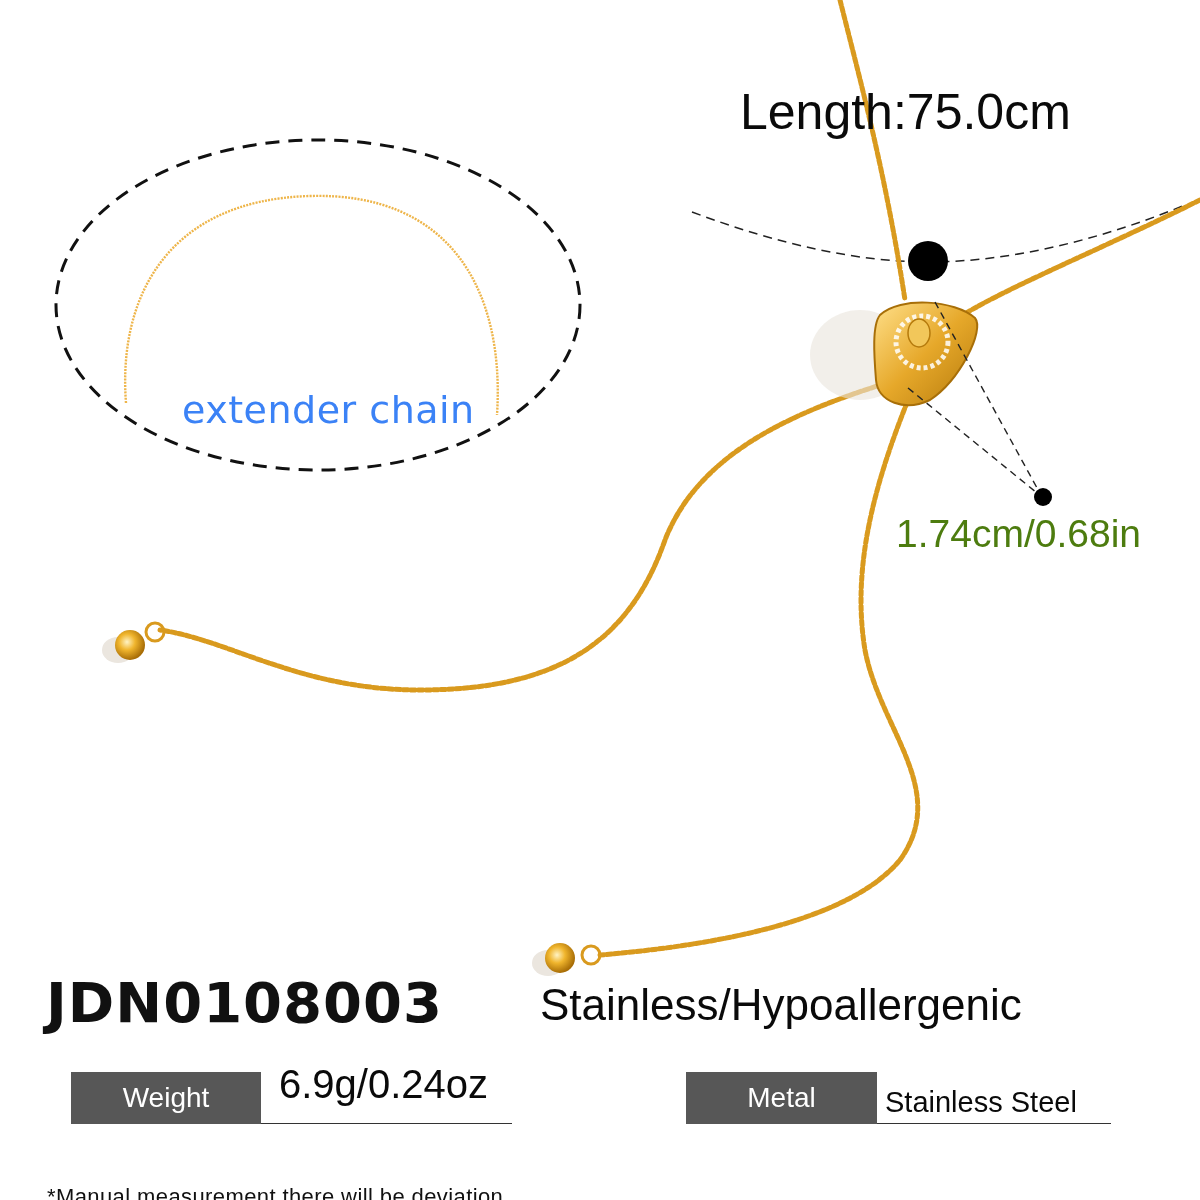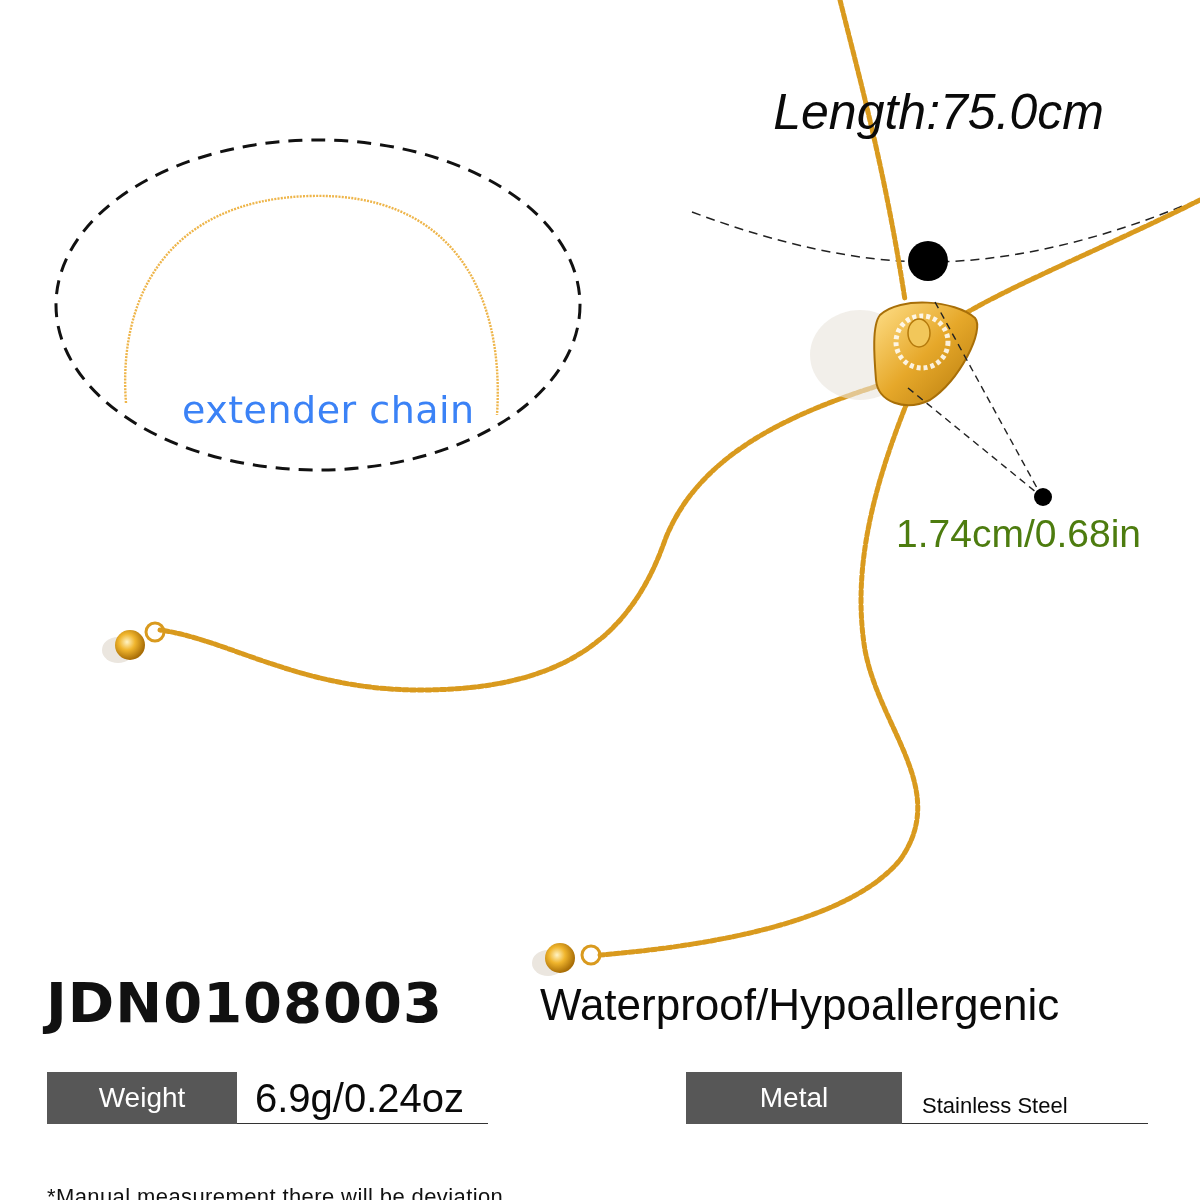--- a/index.html
+++ b/index.html
@@ -1,38 +1,38 @@
 <!DOCTYPE html>
 <html><head>
 <meta charset="utf-8">
 <style>
   html, body { margin: 0; padding: 0; background: #ffffff; }
   body { width: 1200px; height: 1200px; position: relative; overflow: hidden;
          font-family: "Liberation Sans", sans-serif; color: #111; }
   .abs { position: absolute; }
   svg.art { position: absolute; left: 0; top: 0; width: 1200px; height: 1200px; }
-  .length-label { left: 740px; top: 84px; width: 364px; text-align: right;
-                  font-size: 50px; line-height: 56px; color: #0a0a0a; font-style: italic; }
+  .length-label { left: 740px; top: 84px; width: 364px; 
+                  font-size: 50px; line-height: 56px; color: #0a0a0a; }
   .pendant-label { left: 896px; top: 512px; font-size: 39px; color: #4d7c0f; }
   .extender-label { left: 182px; top: 388px; font-family: "DejaVu Sans", sans-serif;
                     font-size: 38px; color: #3b82f6; letter-spacing: 0.5px; }
   .sku { left: 46px; top: 970px; font-family: "DejaVu Sans", sans-serif;
          font-size: 56px; color: #111; letter-spacing: 1px; font-weight: bold; }
   .features { left: 540px; top: 980px; font-size: 44px; color: #0a0a0a; }
   .spec-row { position: absolute; display: flex; align-items: stretch; }
   .spec-key { background: #575757; color: #ffffff; display: flex; align-items: center;
               justify-content: center; font-size: 28px; }
   .spec-val { display: flex; align-items: flex-end; border-bottom: 1.5px solid #333;
               color: #0a0a0a; }
   .weight-row { left: 47px; top: 1072px; height: 52px; }
-  .weight-row .spec-key { width: 190px; }
-  .weight-row .spec-val { width: 233px; font-size: 40px; padding-left: 18px; padding-bottom: 2px; }
+  .weight-row .spec-key { width: 190px; margin-left: 24px; }
+  .weight-row .spec-val { width: 233px; font-size: 40px; padding-left: 18px; padding-bottom: 16px; }
   .metal-row { left: 686px; top: 1072px; height: 52px; }
-  .metal-row .spec-key { width: 216px; }
-  .metal-row .spec-val { width: 226px; font-size: 22px; padding-left: 20px; padding-bottom: 4px; }
+  .metal-row .spec-key { width: 191px; }
+  .metal-row .spec-val { width: 226px; font-size: 29px; padding-left: 8px; padding-bottom: 4px; }
   .disclaimer { left: 47px; top: 1141px; font-size: 22px; color: #111; letter-spacing: 0.4px; margin-top: 43px; }
 </style>
 </head>
 <body>
 
 <svg class="art" viewBox="0 0 1200 1200">
   <defs>
     <radialGradient id="bead" cx="40%" cy="40%" r="60%">
       <stop offset="0%" stop-color="#fff3c4"></stop>
       <stop offset="45%" stop-color="#f0b52d"></stop>
@@ -88,21 +88,21 @@
 <div class="abs length-label">
   <div>Length:75.0cm</div>
 </div>
 
 <div class="abs pendant-label">1.74cm/0.68in</div>
 
 <div class="abs extender-label">extender chain</div>
 
 <div class="abs sku">JDN0108003</div>
 
-<div class="abs features">Waterproof/Hypoallergenic</div>
+<div class="abs features">Stainless/Hypoallergenic</div>
 
 <div class="spec-row weight-row">
   <div class="spec-key">Weight</div>
   <div class="spec-val">6.9g/0.24oz</div>
 </div>
 
 <div class="spec-row metal-row">
   <div class="spec-key">Metal</div>
   <div class="spec-val">Stainless Steel</div>
 </div>

